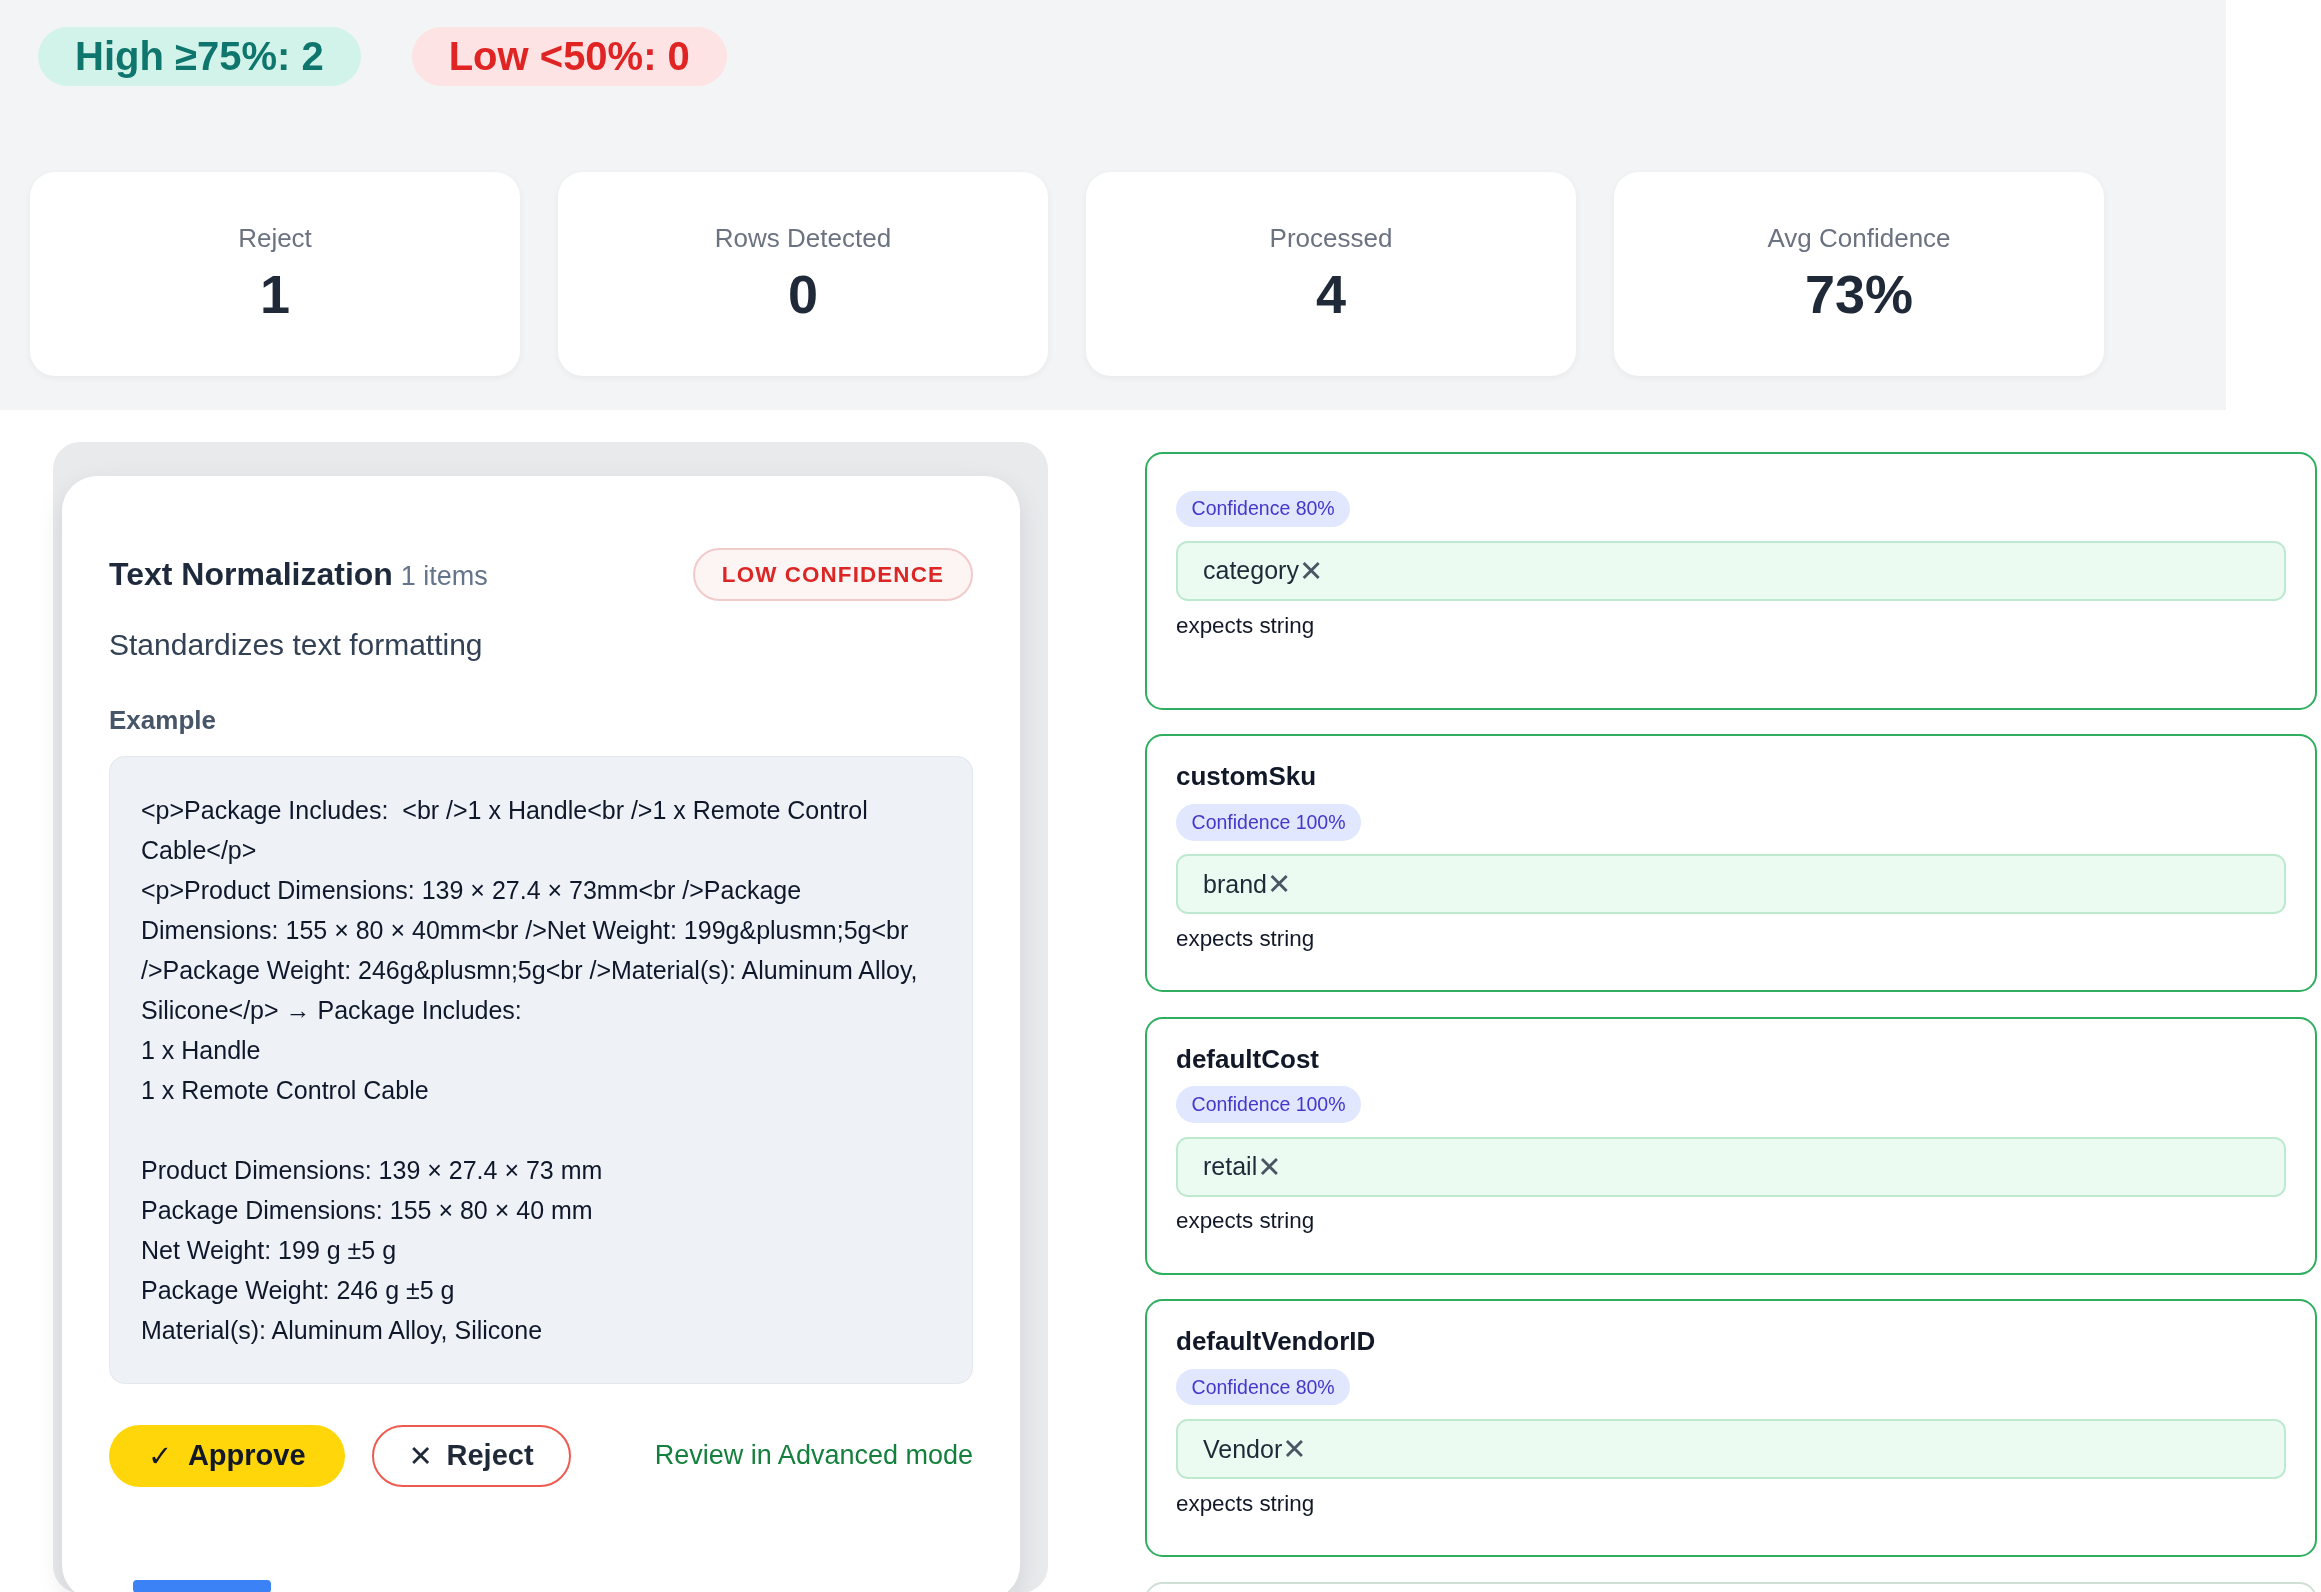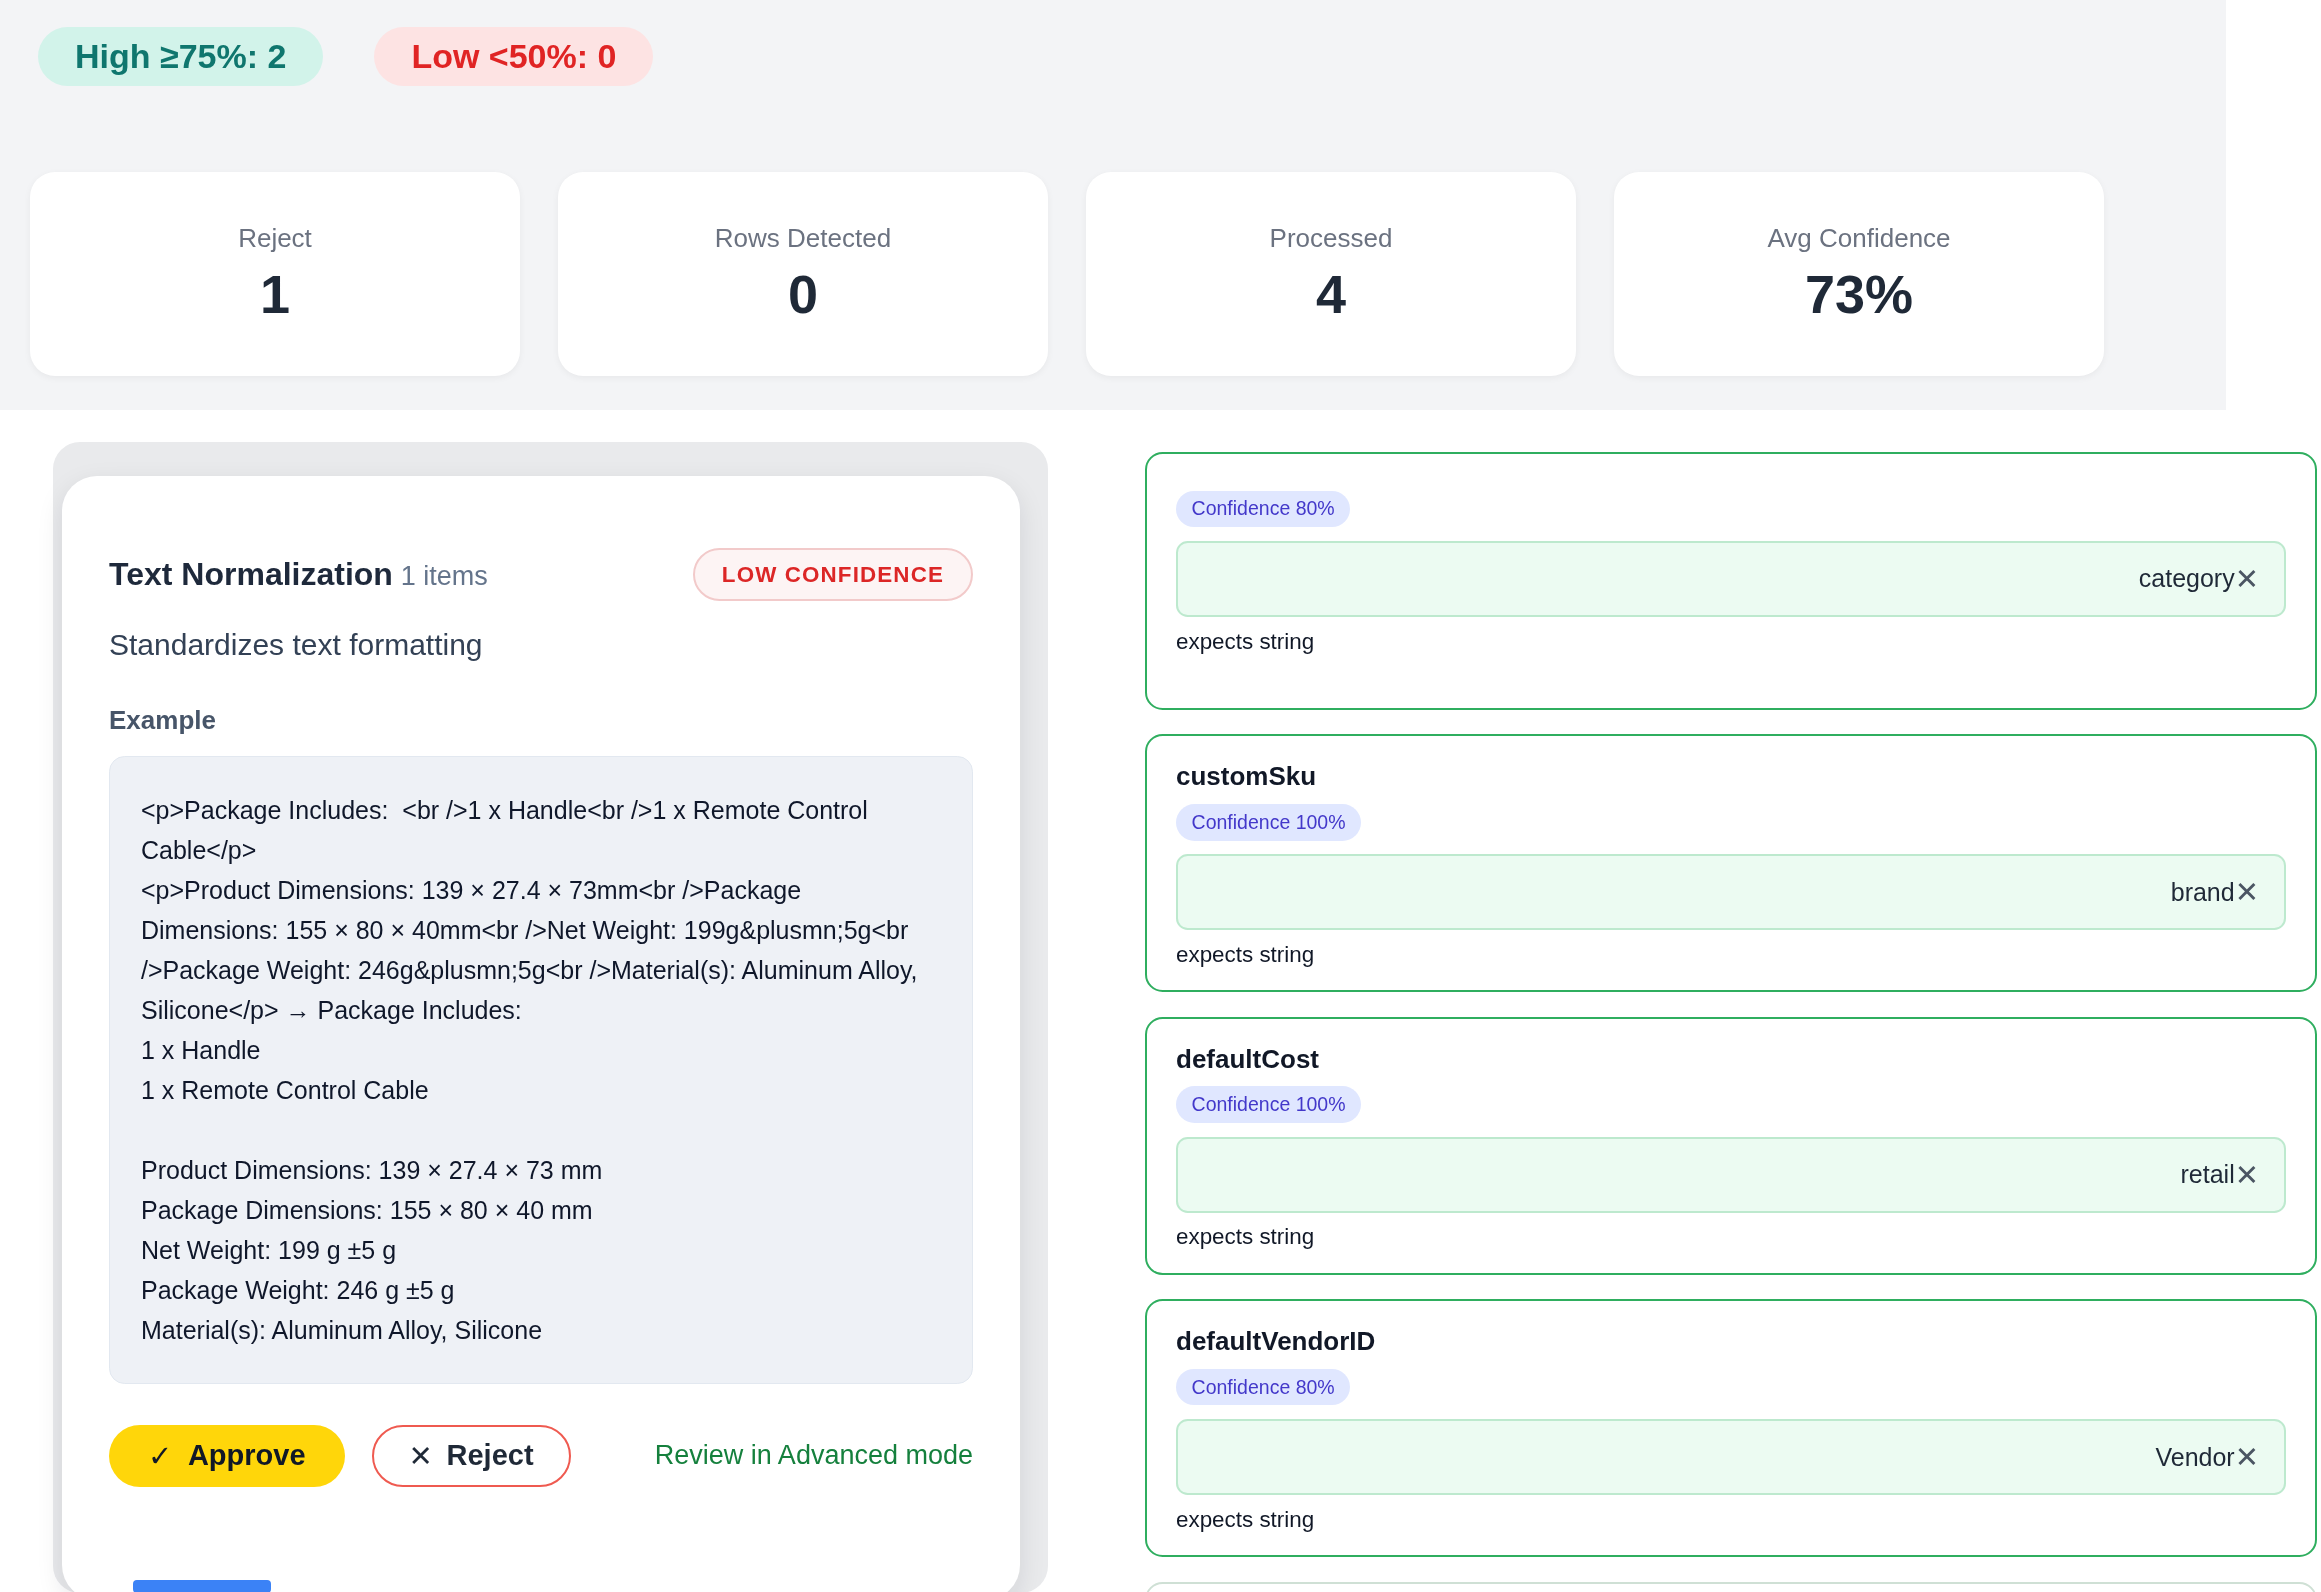--- a/index.html
+++ b/index.html
@@ -4,21 +4,21 @@
 <style>
   * { margin:0; padding:0; box-sizing:border-box; }
   html,body { width:2321px; height:1593px; }
   body {
     font-family:"Liberation Sans","DejaVu Sans",sans-serif;
     background:#ffffff; position:relative; overflow:hidden; color:#111827;
   }
   
   .header-band { position:absolute; left:0; top:0; width:2226px; height:410px; background:#f3f4f6; }
   .badges { position:absolute; left:38px; top:27px; display:flex; gap:51px; }
-  .badge { height:59px; line-height:59px; padding:0 37px; border-radius:974px; font-size:34px; font-weight:bold; }
+  .badge { height:59px; line-height:59px; padding:0 37px; border-radius:974px; font-size:40px; font-weight:bold; }
   .badge-high { background:#d2f3ea; color:#0f766e; }
   .badge-med  { background:#fdf0d4; color:#b78103; }
   .badge-low  { background:#fde3e3; color:#e02424; }
   .stats { position:absolute; left:30px; top:172px; display:flex; gap:38px; }
   .stat-card {
     width:490px; height:204px; background:#ffffff; border-radius:25px;
     box-shadow:0 2px 7.8px rgba(0,0,0,0.05);
     display:flex; flex-direction:column; align-items:center; justify-content:center; gap:9.8px;
   }
   .stat-label { font-size:26px; color:#6b7280; }
@@ -56,22 +56,22 @@
   }
   .btn-icon { font-size:29px; font-weight:bold; }
   .advanced-link { margin-left:auto; font-size:27px; color:#15803d; }
 
   
   .mappings { position:absolute; left:1145px; top:452px; width:1172px; display:flex; flex-direction:column; gap:24.4px; }
   .map-card { height:258px; background:#ffffff; border:2px solid #2fae5f; border-radius:17.6px; padding:25px 29px; }
   .map-name { font-size:26px; font-weight:bold; color:#111827; }
   .conf-badge { display:inline-block; margin-top:11.7px; font-size:19.5px; color:#4338ca; background:#e0e7ff; padding:6.8px 15.6px; border-radius:974px; }
   .map-field {
-    margin-top:13.7px; height:76px; background:#ecfbf2; border:2px solid #bde9ce; border-radius:11.7px;
-    display:flex; align-items:center; justify-content:flex-end; padding:0 25px; font-size:25px; color:#1f2937;
+    margin-top:13.7px; height:60px; background:#ecfbf2; border:2px solid #bde9ce; border-radius:11.7px;
+    display:flex; align-items:center; justify-content:flex-start; padding:0 25px; font-size:25px; color:#1f2937;
   }
   .field-close { font-size:29px; color:#4b5563; cursor:pointer; }
   .next-card { height:39px; border:2px solid #cfe0d5; padding:0; }
   .scroll-thumb { position:absolute; left:133px; bottom:0; width:138px; height:12.7px; background:#3b82f6; border-radius:3.9px; }
 </style>
 </head>
 <body>
 
 <div class="header-band">
   <div class="badges">

